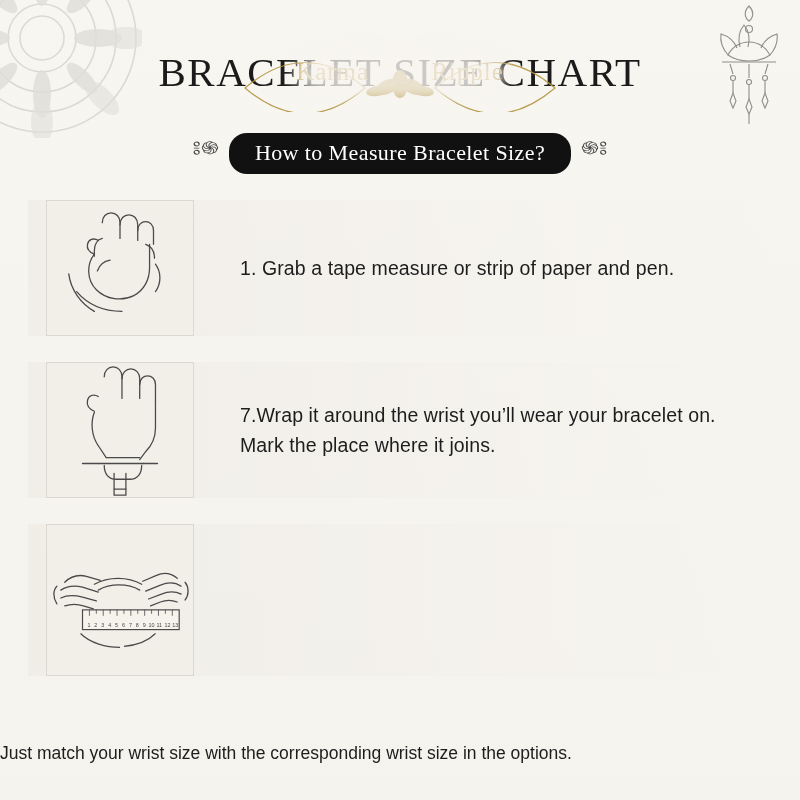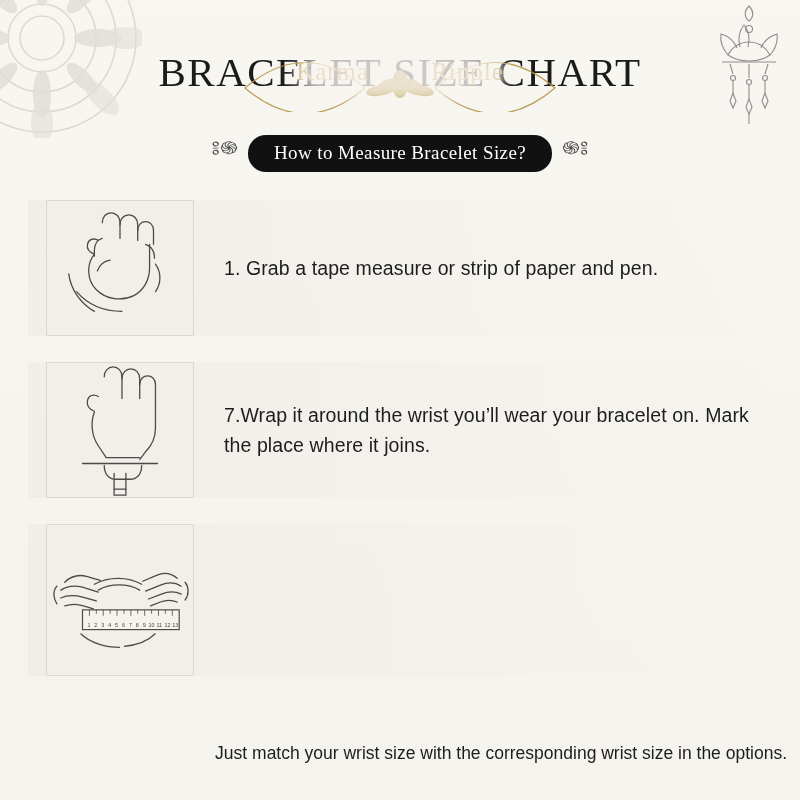--- a/index.html
+++ b/index.html
@@ -74,21 +74,21 @@
     position: absolute; left: 0; right: 0; top: 122px;
     display: flex; align-items: center; justify-content: center;
     gap: 10px;
   }
   .pill {
     background: #111111;
     color: #ffffff;
     border-radius: 18px;
     padding: 7px 26px 8px;
     font-family: "Liberation Serif", serif;
-    font-size: 19px;
+    font-size: 22px;
     letter-spacing: .4px;
     position: relative;
     z-index: 3;
   }
   .flourish {
     font-family: "Liberation Serif", serif;
     font-size: 22px;
     color: #2b2b2b;
     opacity: .85;
     transform: scaleY(.8);
@@ -97,20 +97,21 @@
   
   .steps {
     position: absolute; left: 0; right: 0; top: 200px;
     padding: 0 28px;
   }
   .step {
     display: flex;
     align-items: stretch;
     margin-bottom: 26px;
     background: linear-gradient(90deg, rgba(236,233,226,.55) 0%, rgba(241,238,232,.35) 60%, rgba(246,244,239,0) 100%);
+    gap: 16px;
   }
   .thumb {
     flex: 0 0 148px;
     height: 136px;
     background: #f2efe9;
     border: 1px solid #ddd8cf;
     margin: 0 0 0 18px;
     position: relative;
     overflow: hidden;
   }
@@ -120,22 +121,22 @@
     padding: 0 22px 0 30px;
     display: flex; align-items: center;
     font-size: 19.5px;
     line-height: 1.55;
     color: #1d1d1d;
     letter-spacing: .1px;
   }
   .step1 .step-text { padding-right: 60px; }
 
   .footer {
-    position: absolute; left: 0; right: 13px; bottom: 36px;
-    text-align: right;
+    position: absolute; left: 0; right: 4px; bottom: 36px;
+    text-align: left;
     font-size: 17.5px;
     color: #1d1d1d;
   }
 
   svg.line-art { width: 100%; height: 100%; display: block; }
 </style>
 </head>
 <body>
 
 <div class="page">

